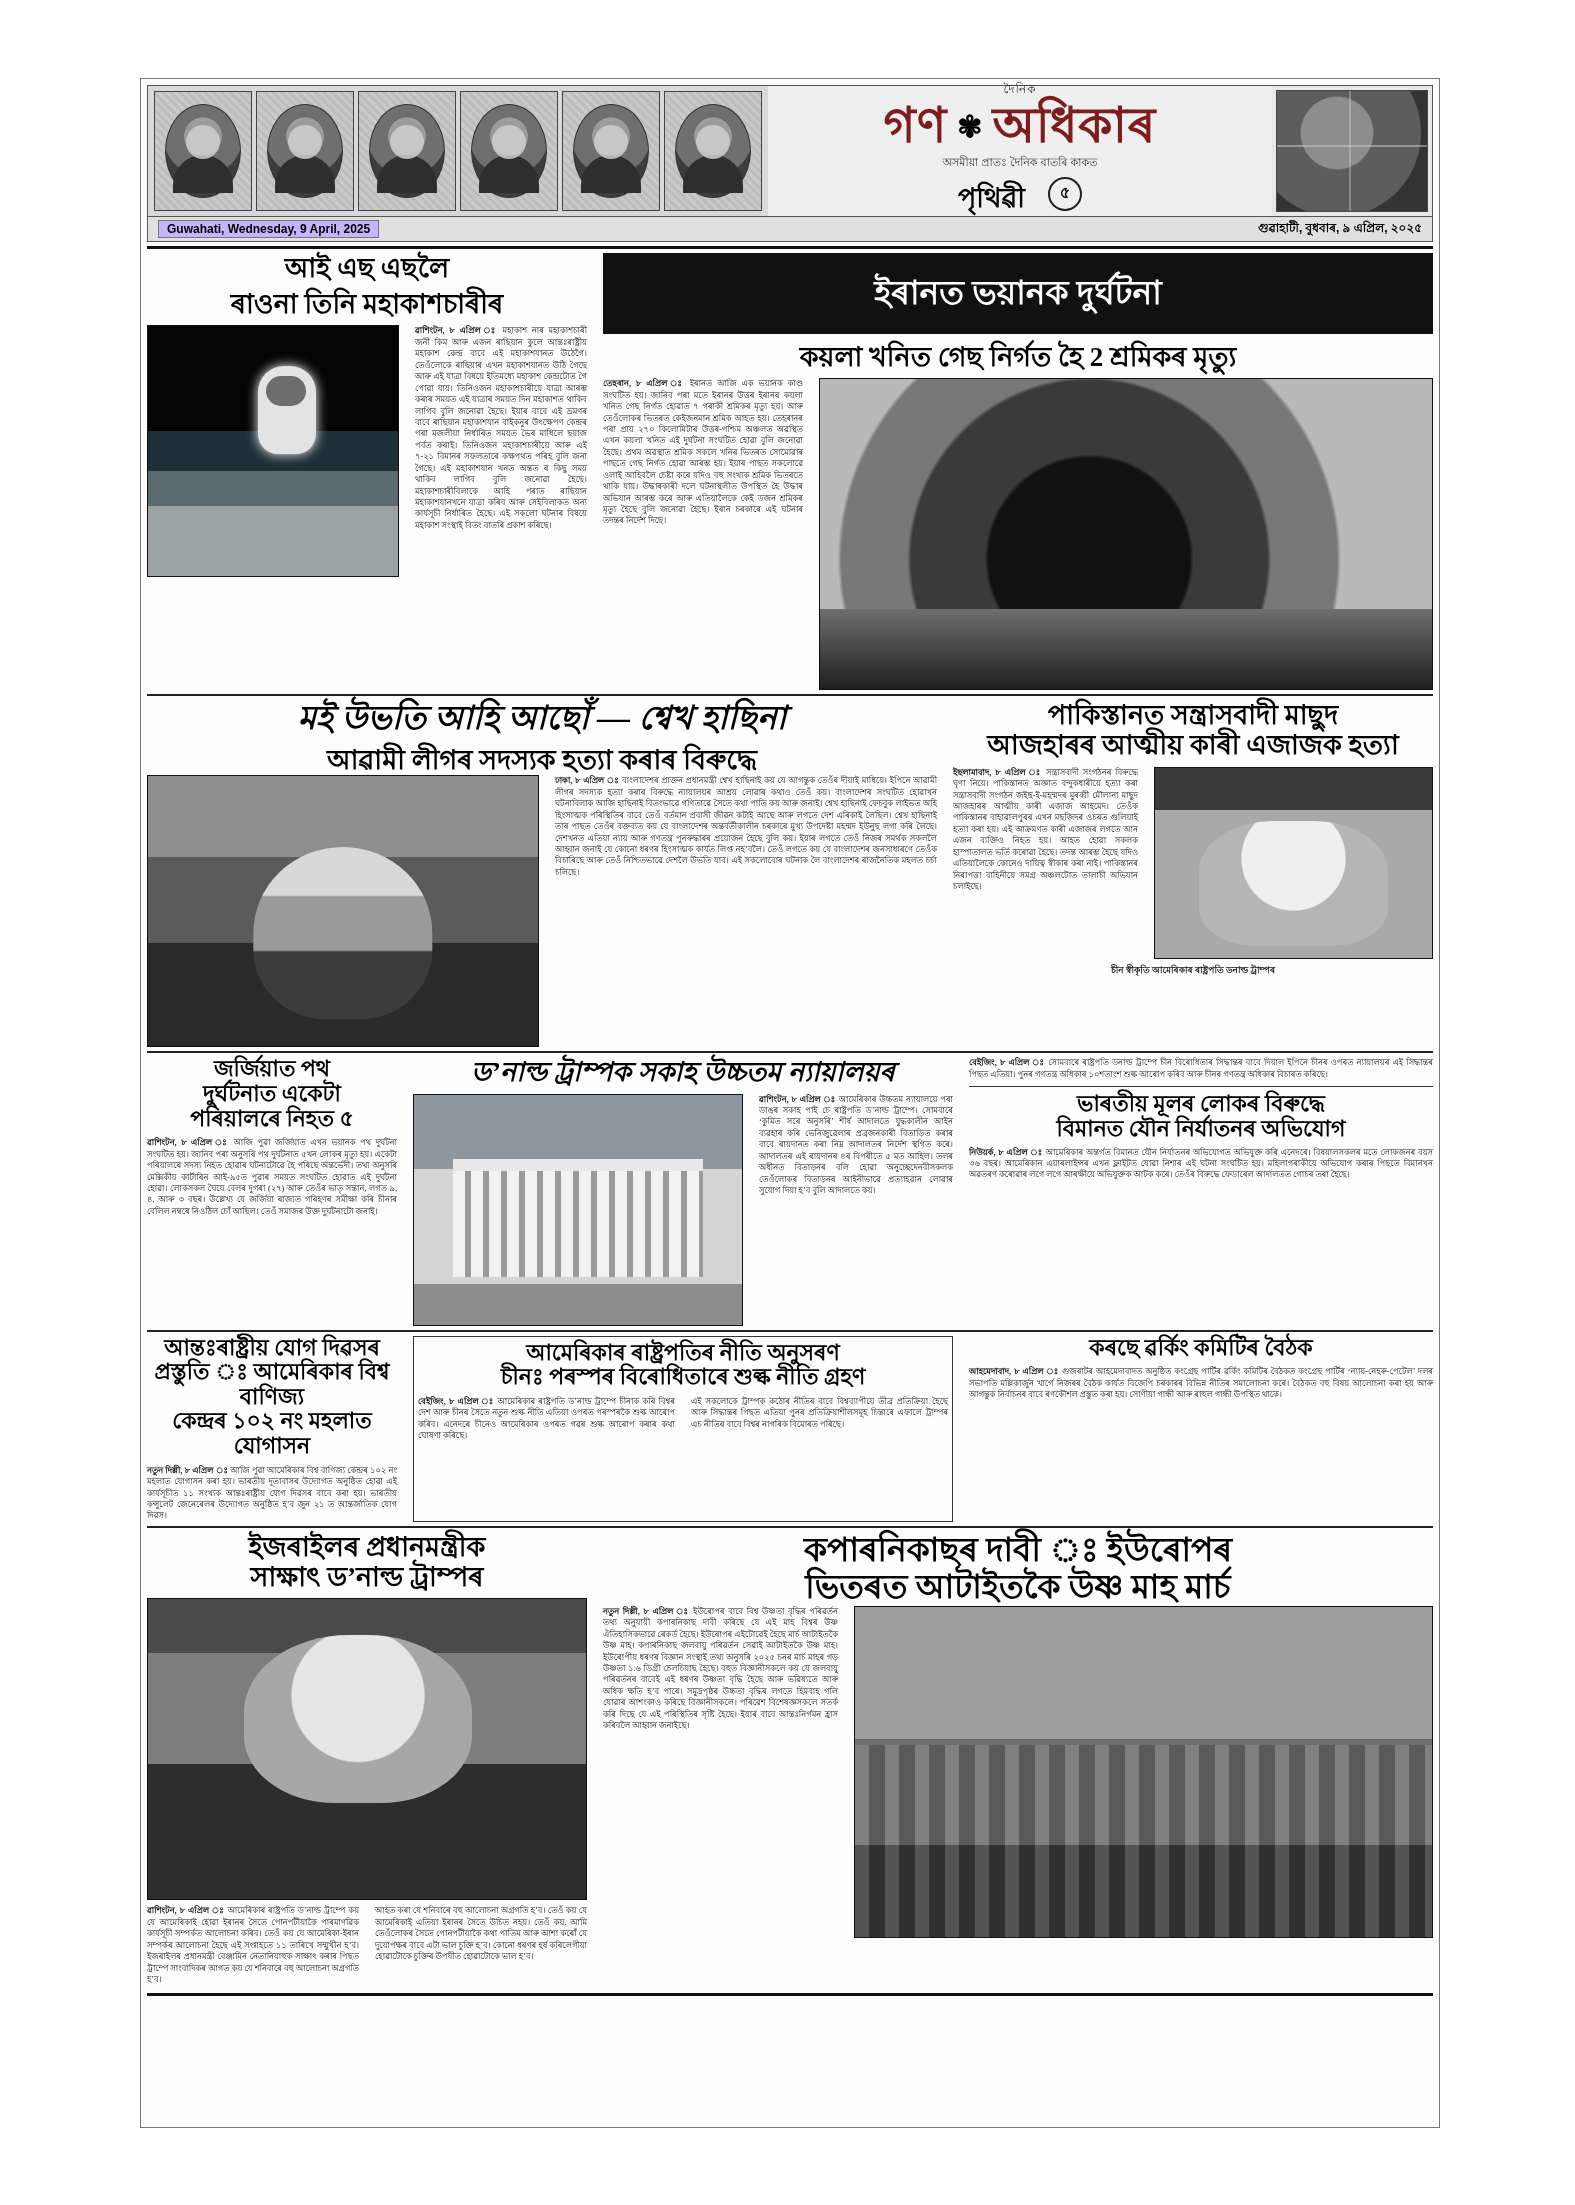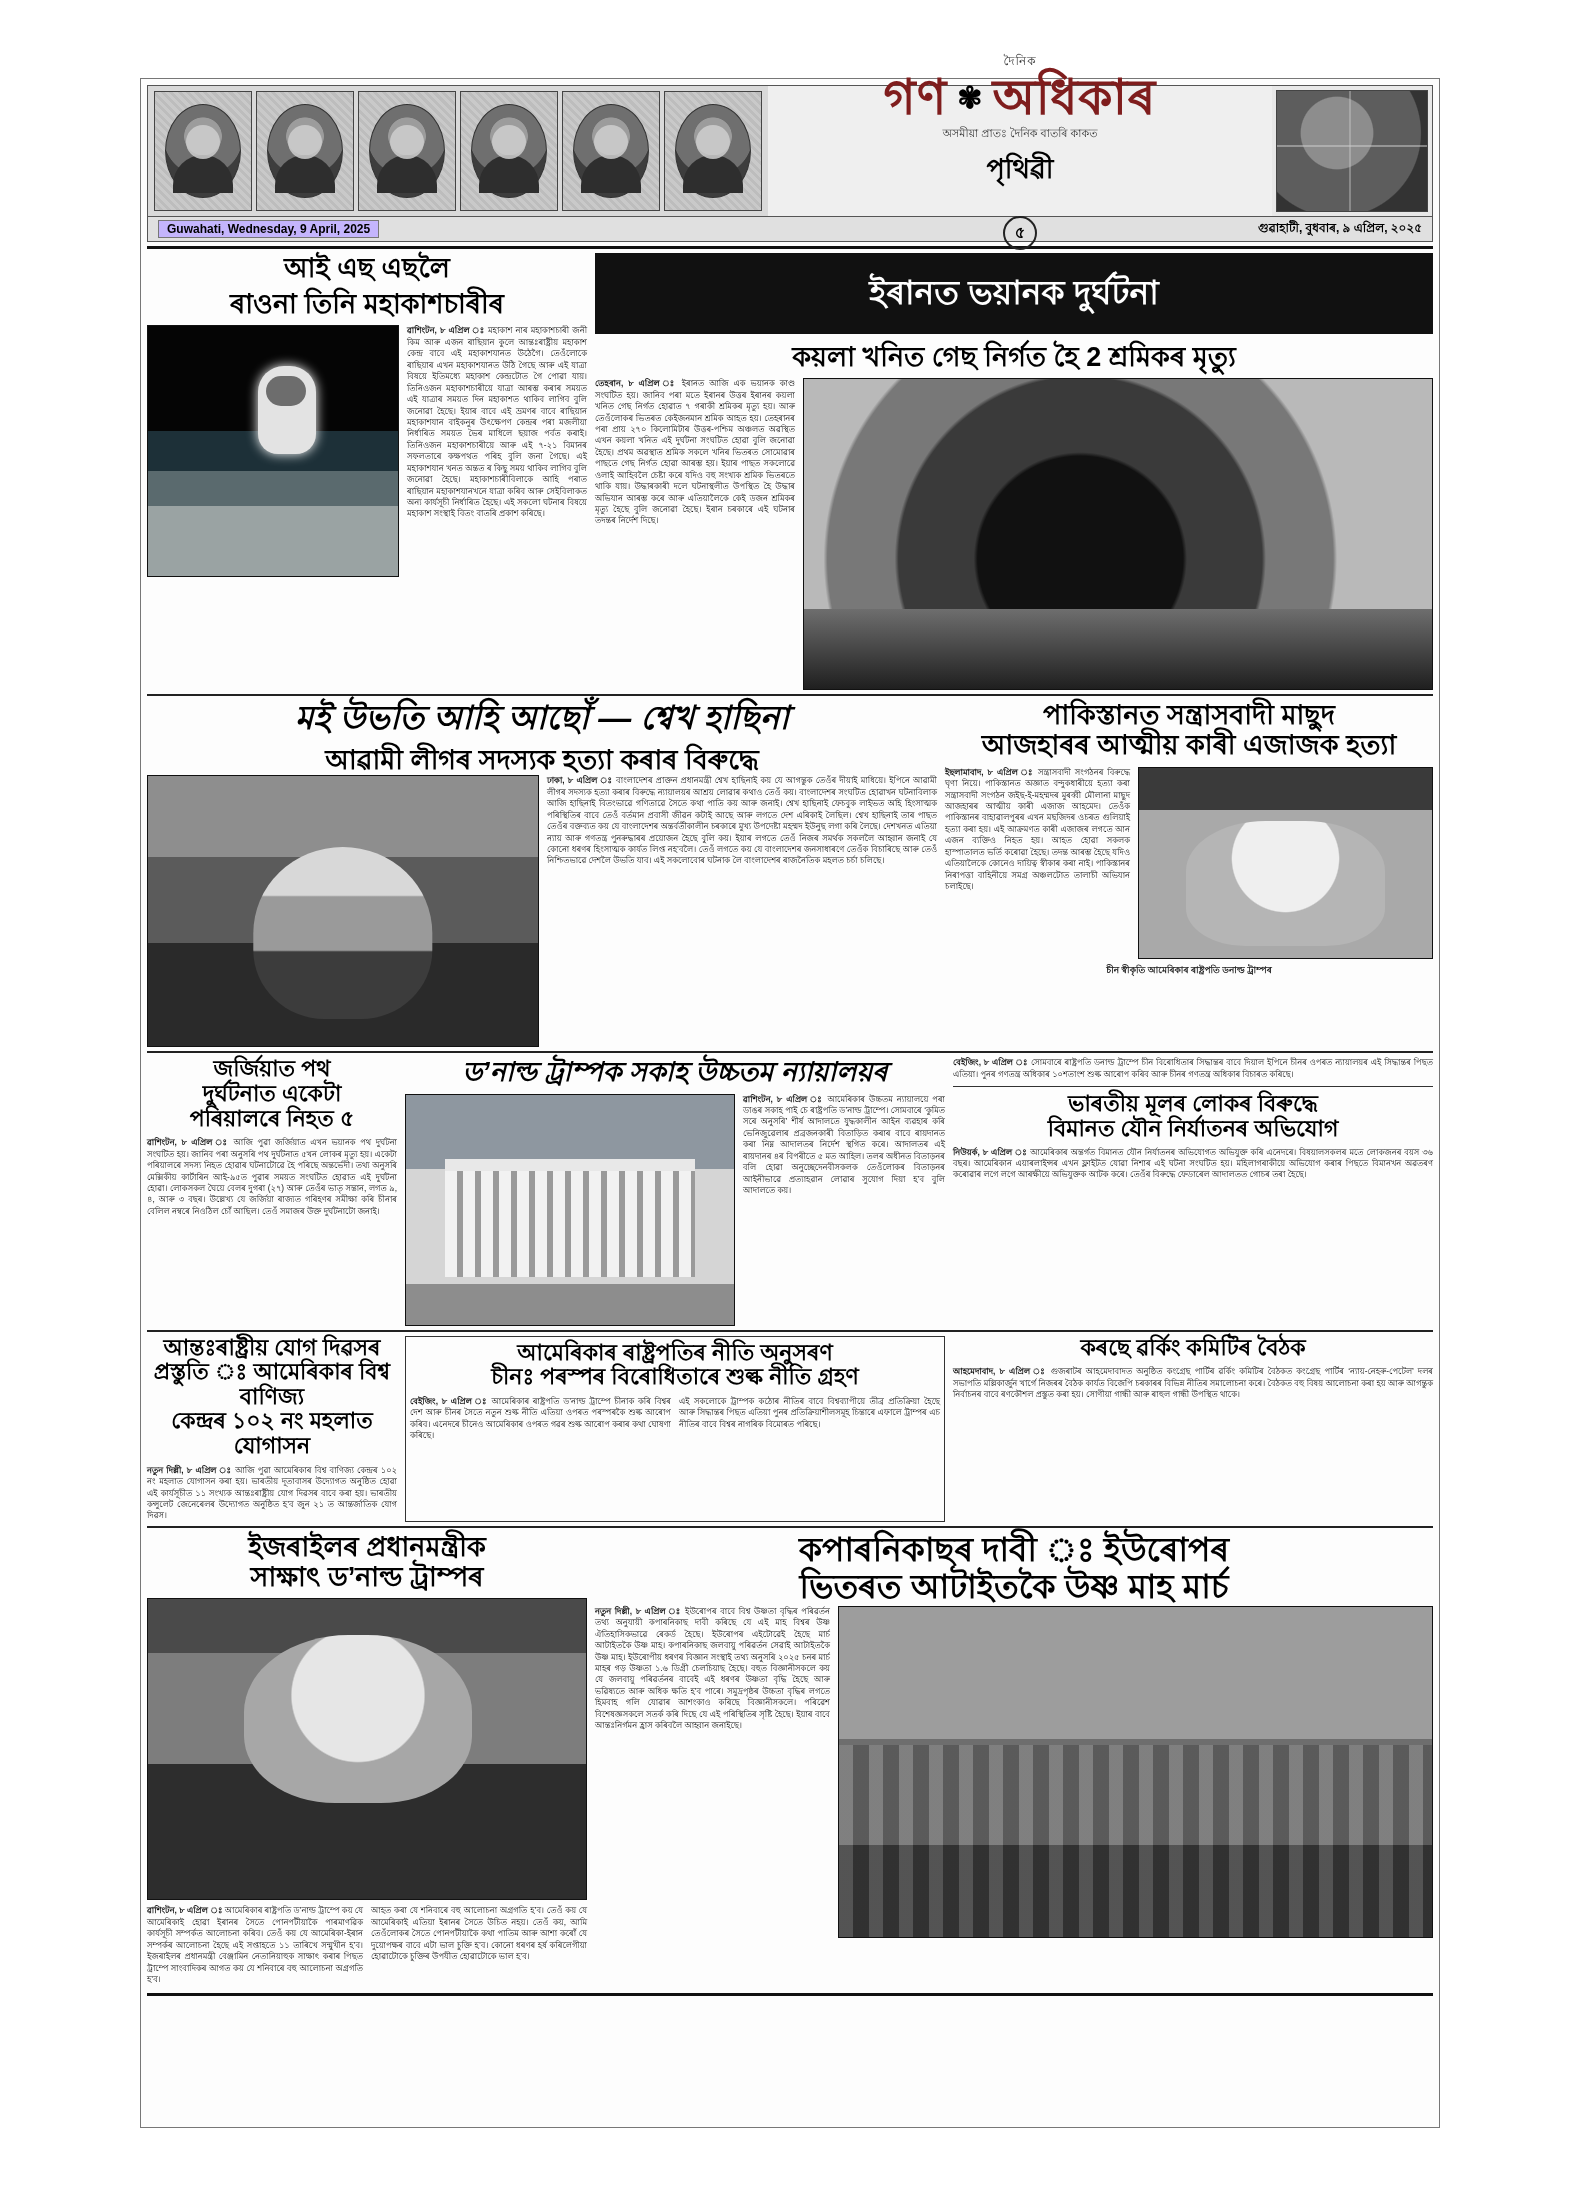--- a/index.html
+++ b/index.html
@@ -39,21 +39,21 @@
   }
   .nameplate{
     flex:1;display:flex;flex-direction:column;align-items:center;justify-content:center;
     background:#efefef;position:relative;
   }
   .np-top{font-size:12px;letter-spacing:1px;color:#333;}
   .np-main{display:flex;align-items:center;gap:10px;}
   .np-big{font-size:49px;font-weight:bold;color:#7f1d1d;letter-spacing:1px;line-height:1.05;}
   .np-emb{font-size:30px;font-weight:bold;}
   .np-sub{font-size:11px;color:#333;margin-top:2px;}
-  .np-row2{display:flex;align-items:center;gap:23px;margin-top:4px;flex-direction:column;}
+  .np-row2{display:flex;gap:23px;margin-top:4px;}
   .np-prithibi{font-size:27px;font-weight:bold;}
   .np-circle{
     width:30px;height:30px;border-radius:50%;border:2px solid #222;
     display:flex;align-items:center;justify-content:center;font-size:16px;font-weight:bold;
   }
   .globe{
     width:150px;margin:4px;border:1px solid #444;
     background:radial-gradient(circle at 40% 35%, #8d8d8d 0 30%, #5d5d5d 31% 70%, #333 71% 100%);
     position:relative;overflow:hidden;
   }
@@ -63,21 +63,21 @@
   .globe:after{
     content:"";position:absolute;left:48%;top:0;width:2px;height:100%;background:#cfcfcf;opacity:.4;
   }
   .dateline{
     display:flex;justify-content:space-between;align-items:center;
     border:1px solid #555;border-top:none;background:#e0e0e0;padding:2px 10px;
     font-size:12px;font-weight:bold;
   }
   .dateline .left{background:#c4b5fd;border:1px solid #777;padding:1px 8px;}
   .rule{height:3px;background:#111;margin:4px 0;}
-  .cols{display:flex;gap:8px;}
+  .cols{display:flex;gap:16px;font-family:Liberation Serif, serif;}
   .hl{font-weight:bold;text-align:center;line-height:1.12;color:#000;}
   .hl.x1{font-size:33px;}
   .hl.x2{font-size:27px;}
   .hl.x3{font-size:22px;}
   .hl.italic{font-style:italic;}
   .hl.invert{background:#111;color:#fff;padding:22px 4px;}
   .body{font-size:8.3px;line-height:1.38;text-align:justify;color:#111;}
   .body b{font-weight:bold;}
   .photo{background:#2a2a2a;border:1px solid #111;position:relative;overflow:hidden;}
   .photo.sky{

